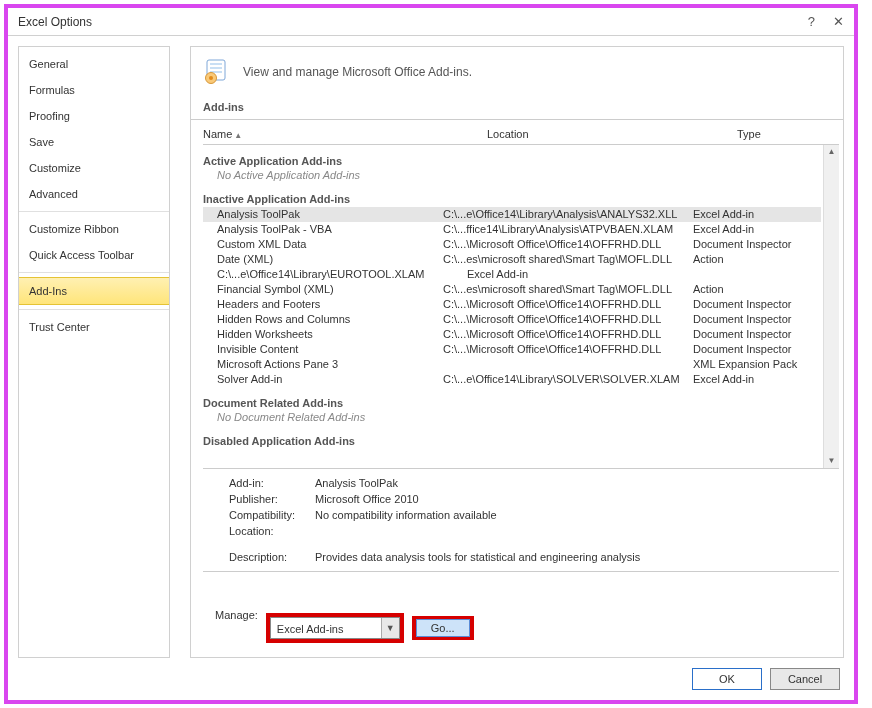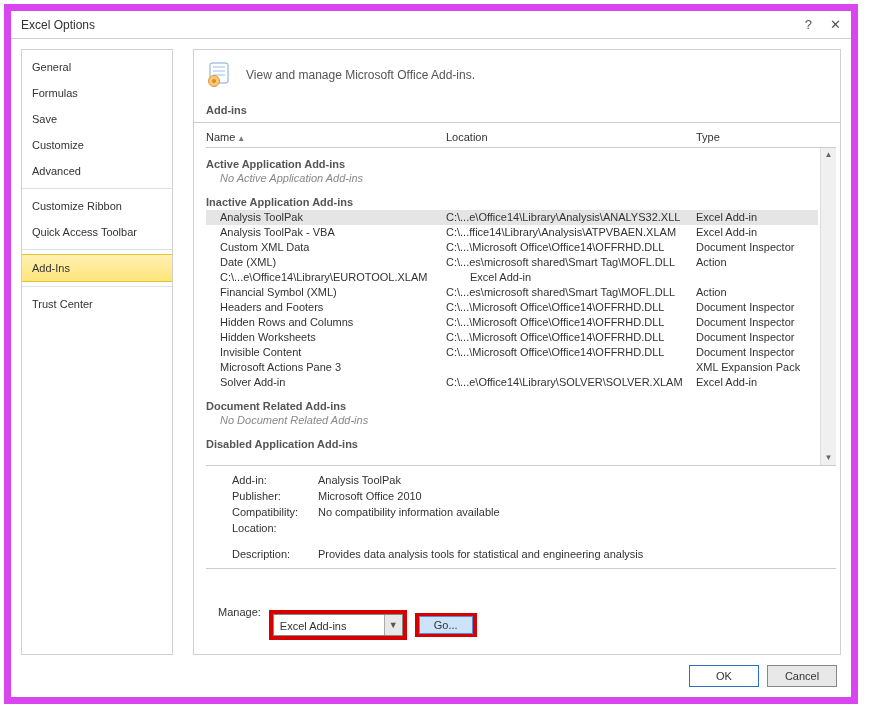--- a/index.html
+++ b/index.html
@@ -9,21 +9,21 @@
     font-size: 11px;
     color: #333;
     background: #fff;
     width: 872px;
     height: 708px;
     overflow: hidden;
   }
   .dialog {
     width: 854px;
     height: 700px;
-    border: 7px solid #d946ef;
+    border: 4px solid #d946ef;
     background: #fff;
     display: flex;
     flex-direction: column;
     position: relative;
     margin: 4px;
   }
   .titlebar {
     display: flex;
     align-items: center;
     justify-content: space-between;
@@ -96,21 +96,21 @@
     flex-direction: column;
     min-height: 0;
     padding: 4px 4px 0 12px;
   }
   .list-header {
     display: flex;
     border-bottom: 1px solid #ccc;
     font-size: 11px;
     padding: 4px 0 4px 0;
   }
-  .col-name { width: 240px; }
+  .col-name { width: 284px; }
   .col-location { width: 250px; }
   .col-type { flex: 1; }
   .list-scroll {
     flex: 1 1 auto;
     overflow: hidden;
     display: flex;
     min-height: 0;
   }
   .list-body {
     flex: 1;
@@ -237,20 +237,21 @@
     <div class="titlebar-buttons">
       <span>?</span>
       <span>✕</span>
     </div>
   </div>
 
   <div class="body">
     <div class="sidebar" id="sidebar">
         <div class="sidebar-item">General</div>
         <div class="sidebar-item">Formulas</div>
+        <div class="sidebar-item">Proofing</div>
         <div class="sidebar-item">Save</div>
         <div class="sidebar-item">Customize</div>
         <div class="sidebar-item">Advanced</div>
         <div class="sidebar-sep"></div>
         <div class="sidebar-item">Customize Ribbon</div>
         <div class="sidebar-item">Quick Access Toolbar</div>
         <div class="sidebar-sep"></div>
         <div class="sidebar-item selected">Add-Ins</div>
         <div class="sidebar-sep"></div>
         <div class="sidebar-item">Trust Center</div>

